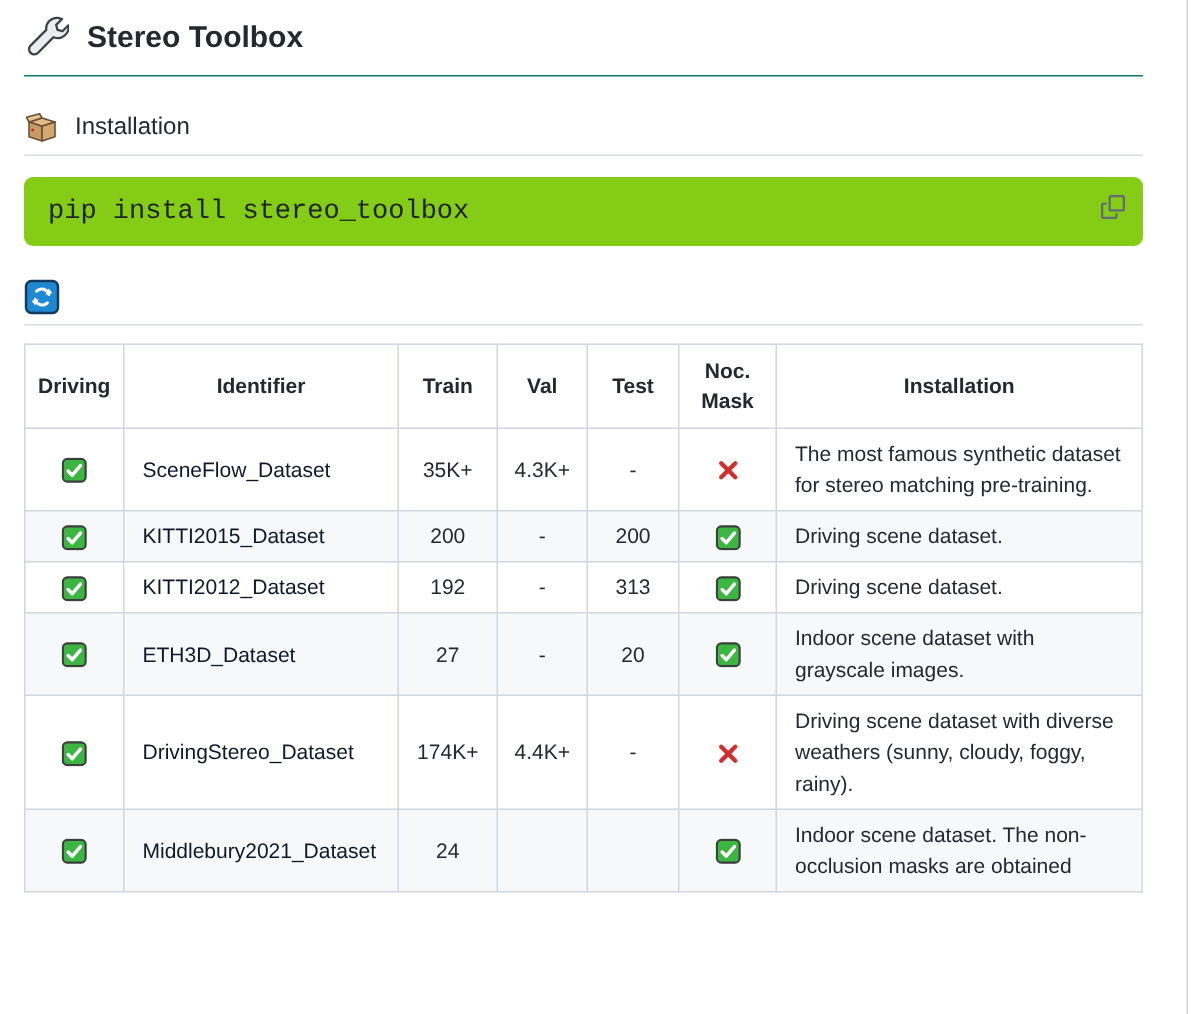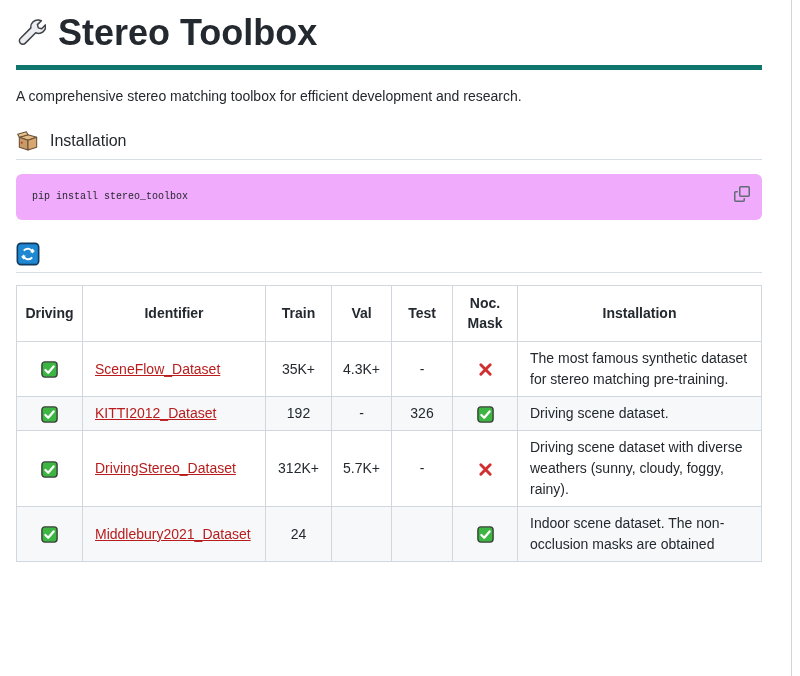--- a/index.html
+++ b/index.html
@@ -6,52 +6,52 @@
   html, body { margin: 0; padding: 0; }
   body {
     width: 800px; height: 676px; overflow: hidden; position: relative;
     background: #ffffff; color: #24292f;
     font-family: "Liberation Sans", sans-serif;
   }
   .container { width: 746px; margin-left: 16px; padding-top: 6px; }
 
   h1.title-row {
     display: flex; align-items: center; gap: 12px;
-    font-size: 36px; font-weight: 600; line-height: 1.25;
-    margin: 0; padding: 4px 0 10px; border-bottom: 5px solid #0f766e;
+    font-size: 20px; font-weight: 600; line-height: 1.25;
+    margin: 0; padding: 4px 0 10px; border-bottom: 1px solid #0f766e;
   }
   .intro { font-size: 14px; line-height: 1.5; margin: 16px 0 20px; }
 
   h2.section-heading {
     display: flex; align-items: center; gap: 10px;
     font-size: 16px; font-weight: 400; line-height: 1.25;
     margin: 20px 0 0; padding: 2px 0 6px; border-bottom: 1px solid #d8dee4;
   }
 
   .code-block {
-    position: relative; background: #f0abfc; border-radius: 6px;
+    position: relative; background: #84cc16; border-radius: 6px;
     margin-top: 14px; padding: 14px 16px;
     font-family: "Liberation Mono", "DejaVu Sans Mono", monospace;
-    font-size: 10px; line-height: 18px; color: #1f2328;
+    font-size: 18px; line-height: 18px; color: #1f2328;
   }
   .copy-button {
     position: absolute; top: 6px; right: 6px; width: 28px; height: 28px;
     display: flex; align-items: center; justify-content: center;
     border-radius: 6px; cursor: pointer;
   }
 
   table.datasets {
     border-collapse: collapse; table-layout: fixed; width: 746px;
     margin-top: 12px; font-size: 14px; line-height: 1.5;
   }
   th, td { border: 1px solid #d0d7de; padding: 6px 10px; text-align: center; vertical-align: middle; }
   th { font-weight: 600; line-height: 1.4; padding: 8px 6px; }
   td.cell-left { text-align: left; padding: 6px 12px; }
   tbody tr:nth-child(even) td { background: #f6f8fa; }
-  a.ds-link { color: #b91c1c; text-decoration: underline; cursor: pointer; }
+  a.ds-link { color: #0f172a; cursor: pointer; }
 
   .h-icon { display: inline-flex; flex: none; }
   .h-icon svg { display: block; }
   .status-icon { display: inline-flex; vertical-align: middle; }
   .status-icon svg { display: block; }
 
   .right-edge-line { position: absolute; top: 0; bottom: 0; left: 791px; width: 1px; background: #d2d6da; }
 </style>
 </head>
 <body>
@@ -60,21 +60,20 @@
 
   <h1 class="title-row">
     <span class="h-icon">
       <svg width="30" height="30" viewBox="0 0 40 40">
         <path fill="#ecedf0" stroke="#3d4247" stroke-width="2" stroke-linejoin="round" d="M30.3 2.6 A9.5 9.5 0 0 0 19.8 13.2 L6 27 A4.6 4.6 0 1 0 12.5 33.5 L26.3 19.7 A9.5 9.5 0 0 0 39.4 9.2 L34.2 14.4 L29.8 13.2 L28.6 8.8 L33.8 3.6 Z"></path>
       </svg>
     </span>
     <span>Stereo Toolbox</span>
   </h1>
 
-  <p class="intro">A comprehensive stereo matching toolbox for efficient development and research.</p>
 
   <h2 class="section-heading">
     <span class="h-icon">
       <svg width="24" height="24" viewBox="0 0 36 36">
         <path d="M5 12.5 L18 8.5 L31 12.5 L18 16.8 Z" fill="#e3ba85" stroke="#6b4f35" stroke-width="1.6" stroke-linejoin="round"></path>
         <path d="M5 12.5 L18 16.8 L18 31.5 L5 27.2 Z" fill="#c79a66" stroke="#6b4f35" stroke-width="1.6" stroke-linejoin="round"></path>
         <path d="M31 12.5 L18 16.8 L18 31.5 L31 27.2 Z" fill="#d5a871" stroke="#6b4f35" stroke-width="1.6" stroke-linejoin="round"></path>
         <path d="M5 12.5 L2.5 7.8 L15.5 4.2 L18 8.5 Z" fill="#e8c491" stroke="#6b4f35" stroke-width="1.6" stroke-linejoin="round"></path>
         <circle cx="8.6" cy="20.6" r="1.5" fill="#c23232"></circle>
       </svg>
@@ -144,42 +143,80 @@
             </span></td>
           <td class="cell-left">The most famous synthetic dataset for stereo matching pre-training.</td>
         </tr>
         <tr>
           <td><span class="status-icon">
               <svg width="17" height="17" viewBox="0 0 17 17">
                 <rect x="0.9" y="0.9" width="15.2" height="15.2" rx="3" fill="#3db543" stroke="#3a3f3a" stroke-width="1.4"></rect>
                 <path d="M4.4 9 L7.2 11.8 L12.6 5.4" stroke="#ffffff" stroke-width="2.3" fill="none" stroke-linecap="round" stroke-linejoin="round"></path>
               </svg>
             </span></td>
+          <td class="cell-left"><a class="ds-link">KITTI2015_Dataset</a></td>
+          <td>200</td>
+          <td>-</td>
+          <td>200</td>
+          <td><span class="status-icon">
+              <svg width="17" height="17" viewBox="0 0 17 17">
+                <rect x="0.9" y="0.9" width="15.2" height="15.2" rx="3" fill="#3db543" stroke="#3a3f3a" stroke-width="1.4"></rect>
+                <path d="M4.4 9 L7.2 11.8 L12.6 5.4" stroke="#ffffff" stroke-width="2.3" fill="none" stroke-linecap="round" stroke-linejoin="round"></path>
+              </svg>
+            </span></td>
+          <td class="cell-left">Driving scene dataset.</td>
+        </tr>
+        <tr>
+          <td><span class="status-icon">
+              <svg width="17" height="17" viewBox="0 0 17 17">
+                <rect x="0.9" y="0.9" width="15.2" height="15.2" rx="3" fill="#3db543" stroke="#3a3f3a" stroke-width="1.4"></rect>
+                <path d="M4.4 9 L7.2 11.8 L12.6 5.4" stroke="#ffffff" stroke-width="2.3" fill="none" stroke-linecap="round" stroke-linejoin="round"></path>
+              </svg>
+            </span></td>
           <td class="cell-left"><a class="ds-link">KITTI2012_Dataset</a></td>
           <td>192</td>
           <td>-</td>
-          <td>326</td>
+          <td>313</td>
           <td><span class="status-icon">
               <svg width="17" height="17" viewBox="0 0 17 17">
                 <rect x="0.9" y="0.9" width="15.2" height="15.2" rx="3" fill="#3db543" stroke="#3a3f3a" stroke-width="1.4"></rect>
                 <path d="M4.4 9 L7.2 11.8 L12.6 5.4" stroke="#ffffff" stroke-width="2.3" fill="none" stroke-linecap="round" stroke-linejoin="round"></path>
               </svg>
             </span></td>
           <td class="cell-left">Driving scene dataset.</td>
         </tr>
         <tr>
           <td><span class="status-icon">
               <svg width="17" height="17" viewBox="0 0 17 17">
                 <rect x="0.9" y="0.9" width="15.2" height="15.2" rx="3" fill="#3db543" stroke="#3a3f3a" stroke-width="1.4"></rect>
                 <path d="M4.4 9 L7.2 11.8 L12.6 5.4" stroke="#ffffff" stroke-width="2.3" fill="none" stroke-linecap="round" stroke-linejoin="round"></path>
               </svg>
             </span></td>
+          <td class="cell-left"><a class="ds-link">ETH3D_Dataset</a></td>
+          <td>27</td>
+          <td>-</td>
+          <td>20</td>
+          <td><span class="status-icon">
+              <svg width="17" height="17" viewBox="0 0 17 17">
+                <rect x="0.9" y="0.9" width="15.2" height="15.2" rx="3" fill="#3db543" stroke="#3a3f3a" stroke-width="1.4"></rect>
+                <path d="M4.4 9 L7.2 11.8 L12.6 5.4" stroke="#ffffff" stroke-width="2.3" fill="none" stroke-linecap="round" stroke-linejoin="round"></path>
+              </svg>
+            </span></td>
+          <td class="cell-left">Indoor scene dataset with grayscale images.</td>
+        </tr>
+        <tr>
+          <td><span class="status-icon">
+              <svg width="17" height="17" viewBox="0 0 17 17">
+                <rect x="0.9" y="0.9" width="15.2" height="15.2" rx="3" fill="#3db543" stroke="#3a3f3a" stroke-width="1.4"></rect>
+                <path d="M4.4 9 L7.2 11.8 L12.6 5.4" stroke="#ffffff" stroke-width="2.3" fill="none" stroke-linecap="round" stroke-linejoin="round"></path>
+              </svg>
+            </span></td>
           <td class="cell-left"><a class="ds-link">DrivingStereo_Dataset</a></td>
-          <td>312K+</td>
-          <td>5.7K+</td>
+          <td>174K+</td>
+          <td>4.4K+</td>
           <td>-</td>
           <td><span class="status-icon">
               <svg width="15" height="15" viewBox="0 0 16 16">
                 <path d="M3 3 L13 13 M13 3 L3 13" stroke="#d12f2f" stroke-width="3.1" stroke-linecap="round"></path>
               </svg>
             </span></td>
           <td class="cell-left">Driving scene dataset with diverse weathers (sunny, cloudy, foggy, rainy).</td>
         </tr>
         <tr>
           <td><span class="status-icon">

